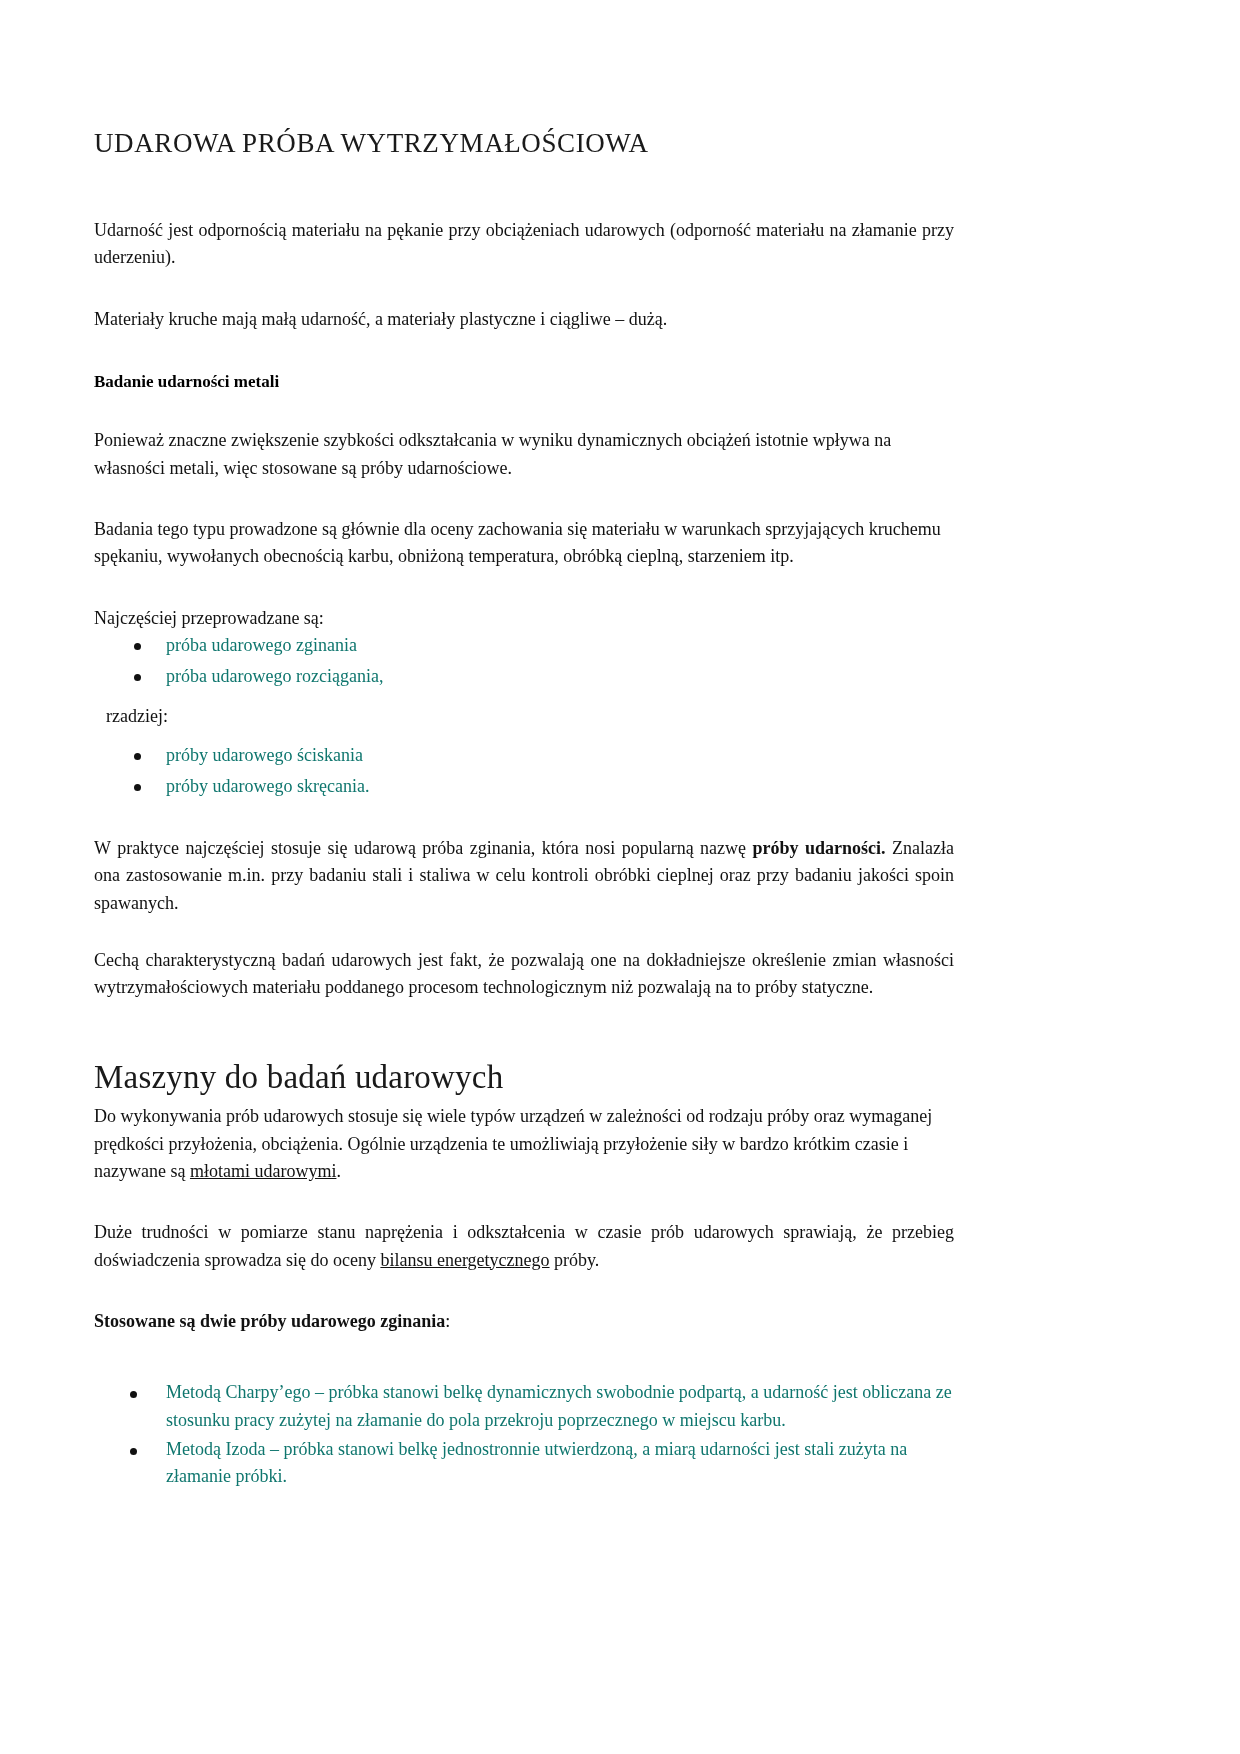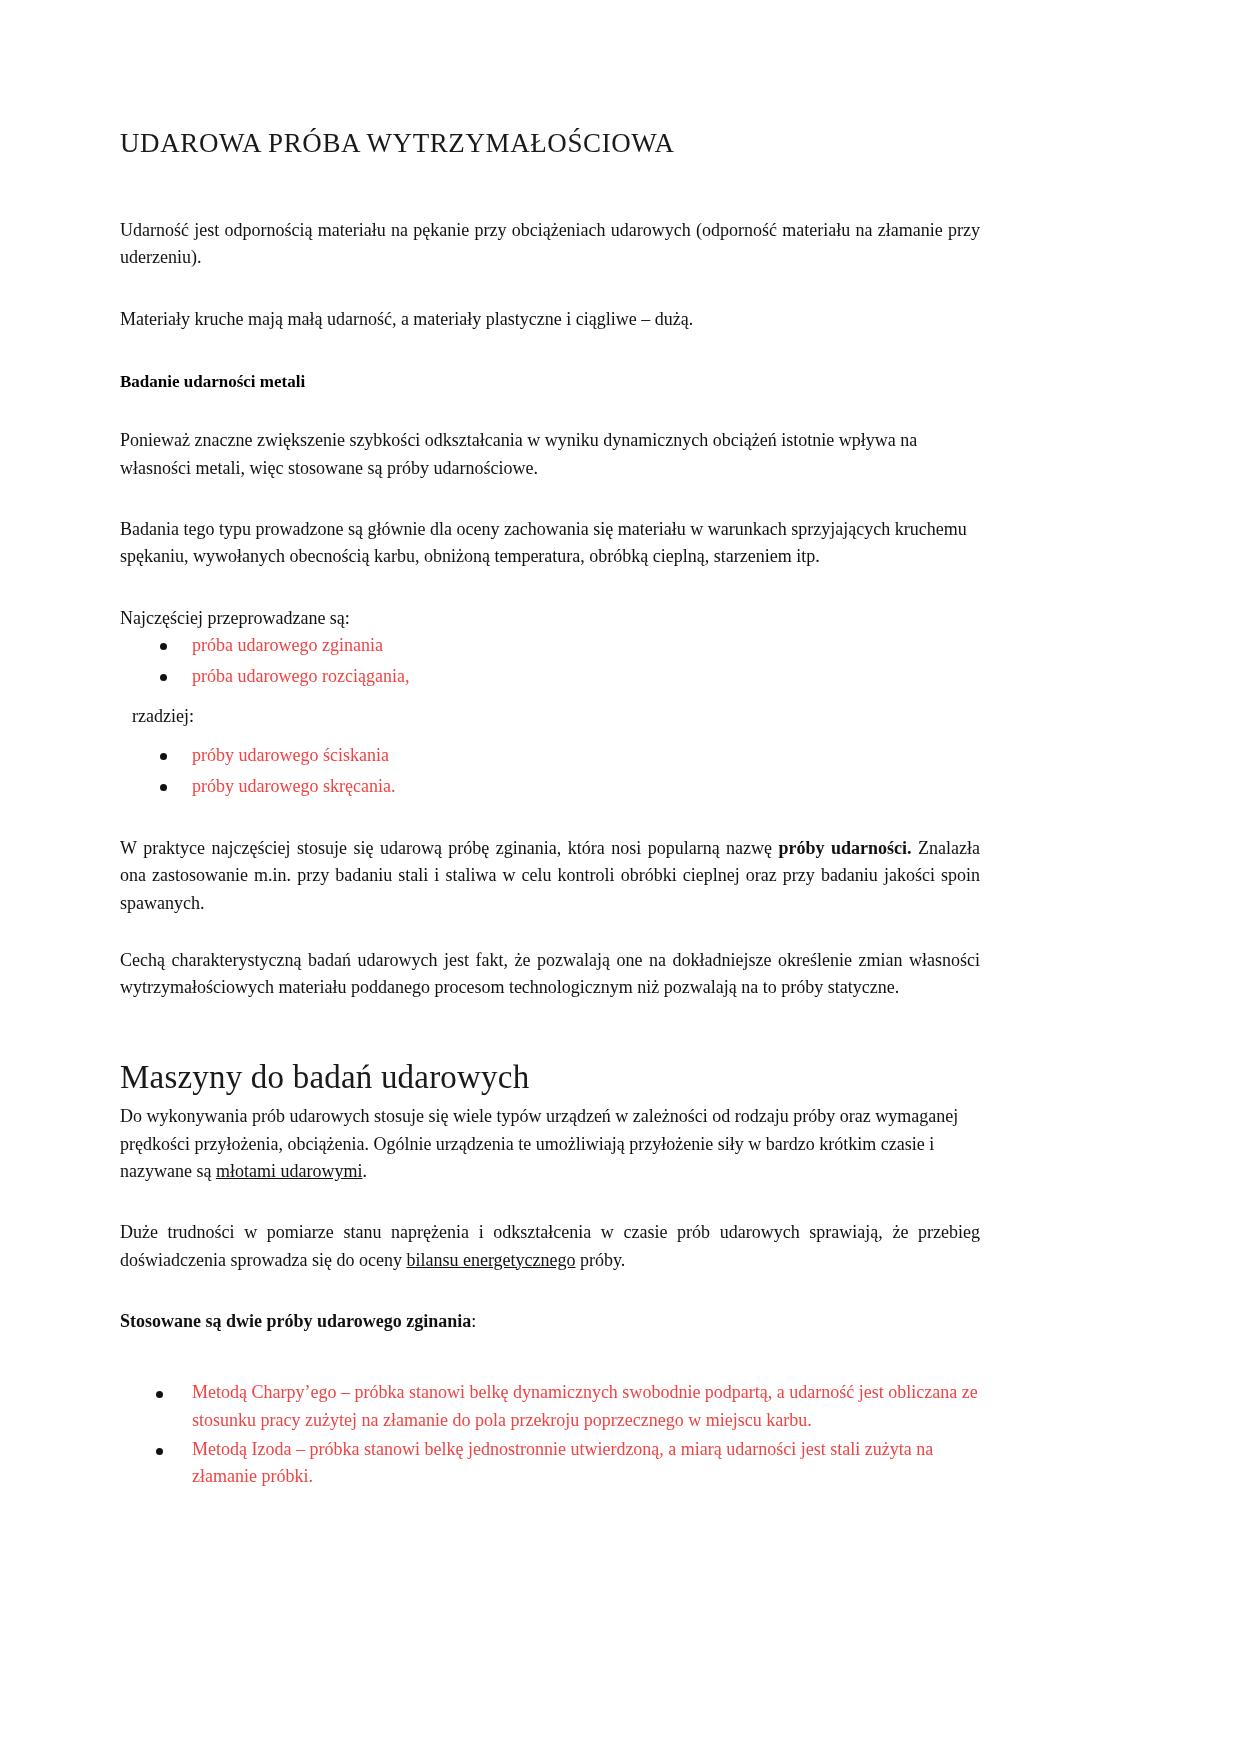--- a/index.html
+++ b/index.html
@@ -14,21 +14,21 @@
     font-family: "Liberation Serif", "DejaVu Serif", serif;
     color: #111111;
     -webkit-font-smoothing: antialiased;
   }
   .page {
     position: relative;
     width: 1240px;
     height: 1286px;
     background: #ffffff;
     box-sizing: border-box;
-    padding: 128px 133px 0 120px;
+    padding: 128px 133px 0 94px;
   }
   .doc-body {
     width: 860px;
   }
 
   
   h1.doc-title {
     font-family: "Liberation Serif", "DejaVu Serif", serif;
     font-size: 27px;
     font-weight: 400;
@@ -78,21 +78,21 @@
     list-style: none;
     margin: 0;
     padding: 0;
   }
   ul.bullets > li {
     position: relative;
     font-size: 18px;
     line-height: 1.52;
     padding-left: 72px;
     margin: 0;
-    color: #ef4444;
+    color: #0f766e;
   }
   ul.bullets > li::before {
     content: "";
     position: absolute;
     left: 40px;
     top: 11px;
     width: 7px;
     height: 7px;
     border-radius: 50%;
     background: #111111;
@@ -155,21 +155,21 @@
 
     <p class="inline-note">rzadziej:</p>
 
     <ul class="bullets tight">
       <li>próby udarowego ściskania</li>
       <li>próby udarowego skręcania.</li>
     </ul>
 
     <div class="sp-30"></div>
 
-    <p class="para justify"><span>W praktyce najczęściej stosuje się udarową próbę zginania, która nosi popularną nazwę </span><strong class="b">próby udarności.</strong><span> Znalazła ona zastosowanie m.in. przy badaniu stali i staliwa w celu kontroli obróbki cieplnej oraz przy badaniu jakości spoin spawanych.</span></p>
+    <p class="para justify"><span>W praktyce najczęściej stosuje się udarową próba zginania, która nosi popularną nazwę </span><strong class="b">próby udarności.</strong><span> Znalazła ona zastosowanie m.in. przy badaniu stali i staliwa w celu kontroli obróbki cieplnej oraz przy badaniu jakości spoin spawanych.</span></p>
 
     <div class="sp-30"></div>
 
     <p class="para justify">Cechą charakterystyczną badań udarowych jest fakt, że pozwalają one na dokładniejsze określenie zmian własności wytrzymałościowych materiału poddanego procesom technologicznym niż pozwalają na to próby statyczne.</p>
 
     <div class="sp-56"></div>
 
     <h2 class="section-title">Maszyny do badań udarowych</h2>
 
     <p class="para left"><span>Do wykonywania prób udarowych stosuje się wiele typów urządzeń w zależności od rodzaju próby oraz wymaganej prędkości przyłożenia, obciążenia. Ogólnie urządzenia te umożliwiają przyłożenie siły w bardzo krótkim czasie i nazywane są </span><span class="u">młotami udarowymi</span><span>.</span></p>

